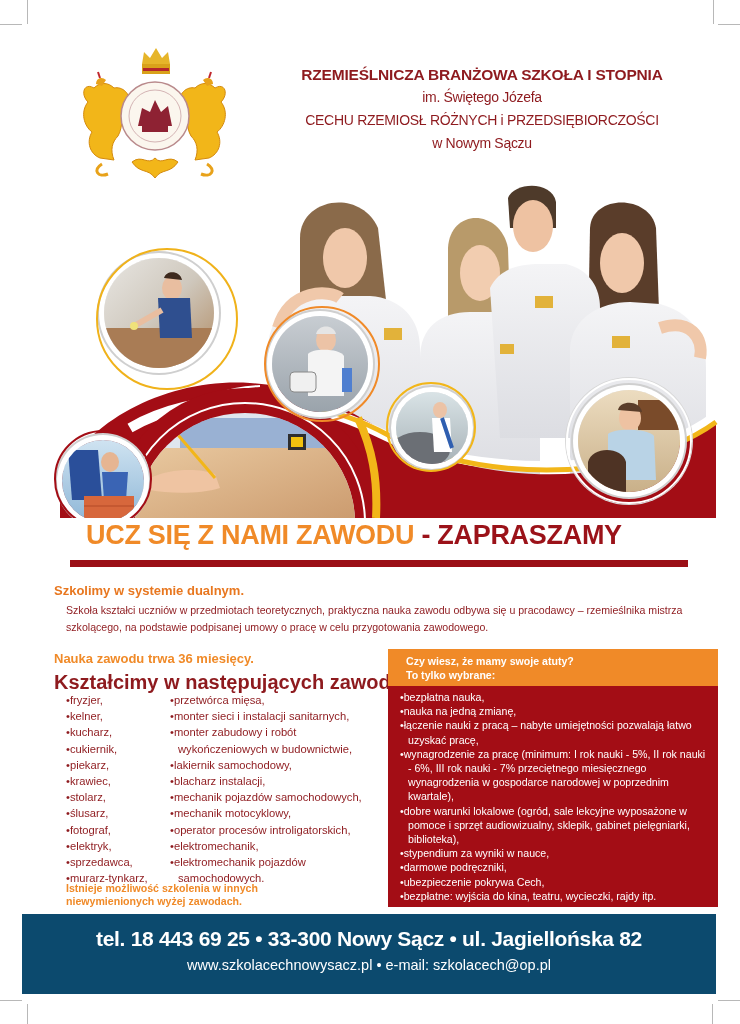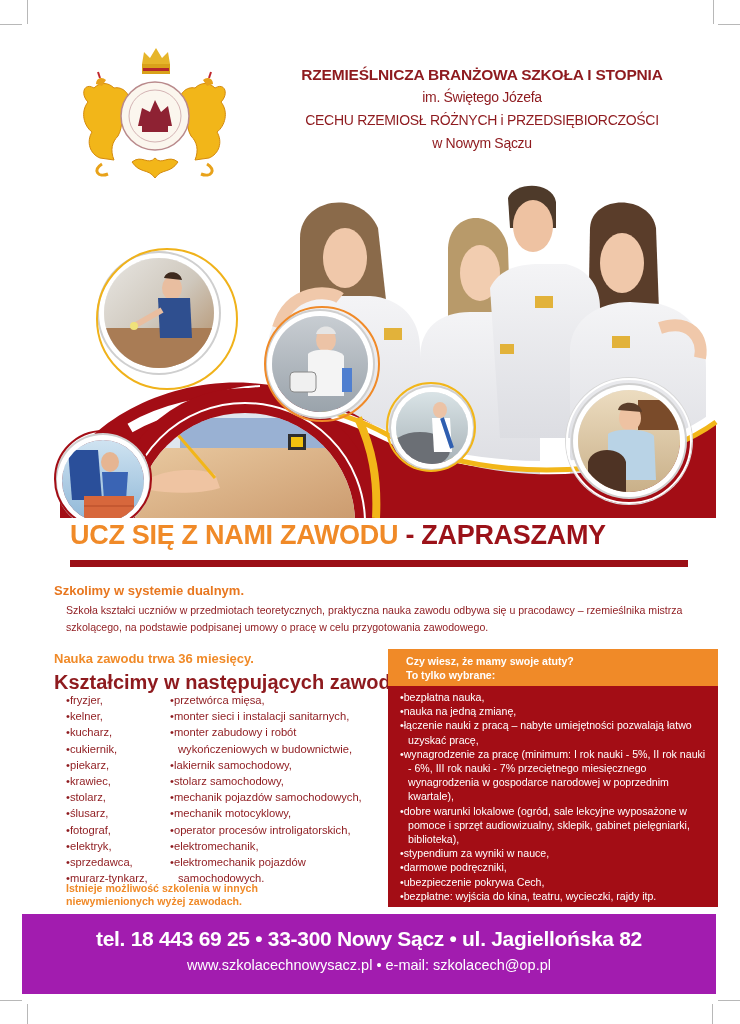--- a/index.html
+++ b/index.html
@@ -16,21 +16,21 @@
   .titles .t2, .titles .t3, .titles .t4 { font-size: 14px; line-height: 23px; letter-spacing: -0.3px; }
 
   
   .hero { position: absolute; left: 0; top: 178px; width: 740px; height: 340px; overflow: hidden; }
   .hero-svg { position: absolute; left: 0; top: 0; }
 
   .photo-circle { position: absolute; border-radius: 50%; overflow: hidden; box-shadow: 0 0 0 5px #ffffff, 0 0 0 7px #cfcfcf; }
   .ring { position: absolute; border-radius: 50%; pointer-events: none; }
 
   
-  .slogan { position: absolute; left: 70px; top: 520px; font-size: 27px; font-weight: bold; letter-spacing: -0.3px; white-space: nowrap; }
+  .slogan { position: absolute; left: 86px; top: 520px; font-size: 27px; font-weight: bold; letter-spacing: -0.3px; white-space: nowrap; }
   .slogan .orange { color: #f08a28; }
   .slogan .dark { color: #9b1219; }
   .slogan-bar { position: absolute; left: 70px; top: 560px; width: 618px; height: 7px; background: #9b0f16; }
 
   
   .sec-heading { position: absolute; left: 54px; top: 583px; color: #e8771f; font-weight: bold; font-size: 13px; }
   .sec-body { position: absolute; left: 66px; top: 602px; width: 650px; color: #8e1a1e; font-size: 10.6px; line-height: 17px; }
 
   
   .duration { position: absolute; left: 54px; top: 651px; color: #f08a28; font-weight: bold; font-size: 13px; }
@@ -43,21 +43,21 @@
   .other-note { position: absolute; left: 66px; top: 882px; color: #f08a28; font-size: 10.6px; line-height: 13px; font-weight: bold; width: 220px; }
 
   
   .adv-box { position: absolute; left: 388px; top: 649px; width: 330px; height: 258px; background: #a30d15; }
   .adv-head { background: #f08a28; height: 37px; padding: 5px 16px 0 18px; color: #ffffff; font-weight: bold; font-size: 10.6px; line-height: 14px; }
   .adv-list { list-style: none; padding: 4px 10px 0 12px; color: #ffffff; font-size: 10.6px; line-height: 14.2px; }
   .adv-list li { padding-left: 8px; text-indent: -8px; }
   .adv-list li::before { content: "\2022 "; }
 
   
-  .footer { position: absolute; left: 22px; top: 914px; width: 694px; height: 80px; background: #a21caf; color: #ffffff; text-align: center; }
+  .footer { position: absolute; left: 22px; top: 914px; width: 694px; height: 80px; background: #0c4a6e; color: #ffffff; text-align: center; }
   .footer .phone-line { font-weight: bold; font-size: 21px; margin-top: 13px; letter-spacing: -0.3px; }
   .footer .web-line { font-size: 14.5px; margin-top: 6px; }
 </style>
 </head>
 <body>
 
 <div class="crop" style="left:27px;top:0;width:1px;height:24px;"></div>
 <div class="crop" style="left:0;top:24px;width:22px;height:1px;"></div>
 <div class="crop" style="left:713px;top:0;width:1px;height:24px;"></div>
 <div class="crop" style="left:718px;top:24px;width:22px;height:1px;"></div>
@@ -247,21 +247,21 @@
   <li>sprzedawca,</li>
   <li>murarz-tynkarz,</li>
 </ul>
 
 <ul class="list-b">
   <li>przetwórca mięsa,</li>
   <li>monter sieci i instalacji sanitarnych,</li>
   <li>monter zabudowy i robót</li>
   <li class="cont">wykończeniowych w budownictwie,</li>
   <li>lakiernik samochodowy,</li>
-  <li>stolarz samochodowy,</li>
+  <li>blacharz instalacji,</li>
   <li>mechanik pojazdów samochodowych,</li>
   <li>mechanik motocyklowy,</li>
   <li>operator procesów introligatorskich,</li>
   <li>elektromechanik,</li>
   <li>elektromechanik pojazdów</li>
   <li class="cont">samochodowych.</li>
 </ul>
 
 <div class="other-note">Istnieje możliwość szkolenia w innych niewymienionych wyżej zawodach.</div>
 

